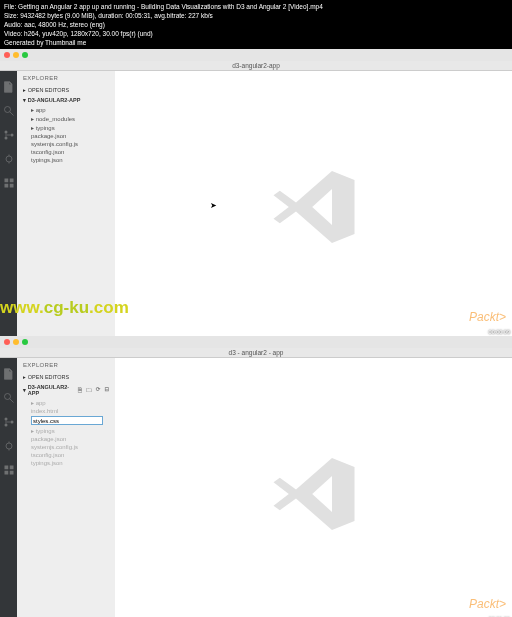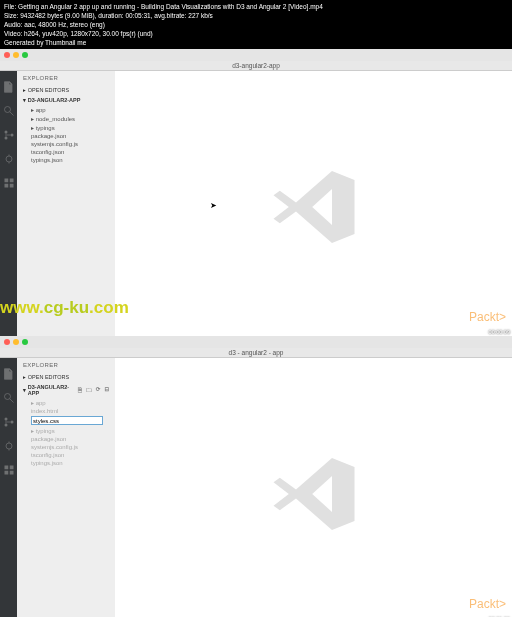--- a/index.html
+++ b/index.html
@@ -20,21 +20,21 @@
 .bold{font-weight:bold}
 .sect .chev{font-size:5.5px}
 .file{padding:1px 0 1px 14px;font-size:6px;color:#555;white-space:nowrap}
 .file.dim{opacity:.45}
 .toolbar{display:flex;gap:4px;margin-left:auto}
 .toolbar span{opacity:.6}
 .content{flex:1;background:#fff;position:relative}
 .logo{position:absolute;left:50%;top:50%;transform:translate(-50%,-50%)}
 .statusbar{height:10px;background:#007acc;display:flex;align-items:center;font-size:5.5px;color:#fff;padding:0 4px}
 .statusbar .sm{width:7px;height:7px;margin-right:2px}
-.packt{position:absolute;right:6px;bottom:12px;color:#f7931e;font-size:12px;opacity:.6}
+.packt{position:absolute;right:6px;bottom:12px;color:#f7931e;font-size:12px;font-style:italic;opacity:.6}
 .time{position:absolute;right:2px;bottom:1px;color:#fff;font-size:5.5px;text-shadow:0 0 2px #000}
 .cursor{position:absolute;font-size:8px;color:#000}
 .input-row{padding:1px 0 1px 14px}
 .input-row input{font-size:6px;width:72px;border:1px solid #69a7d4;padding:0 1px;height:9px}
 .watermark{position:absolute;z-index:99;font-size:17px;font-weight:bold;font-family:'Times New Roman',serif;text-align:left;width:100%;pointer-events:none}
 .watermark span.y{color:#d4d41f}
 .watermark span.g{color:#b8cc1f}
 .pane1{height:287px;position:relative}
 .pane1 .editor{height:275px}
 .pane2{height:287px;position:relative}

